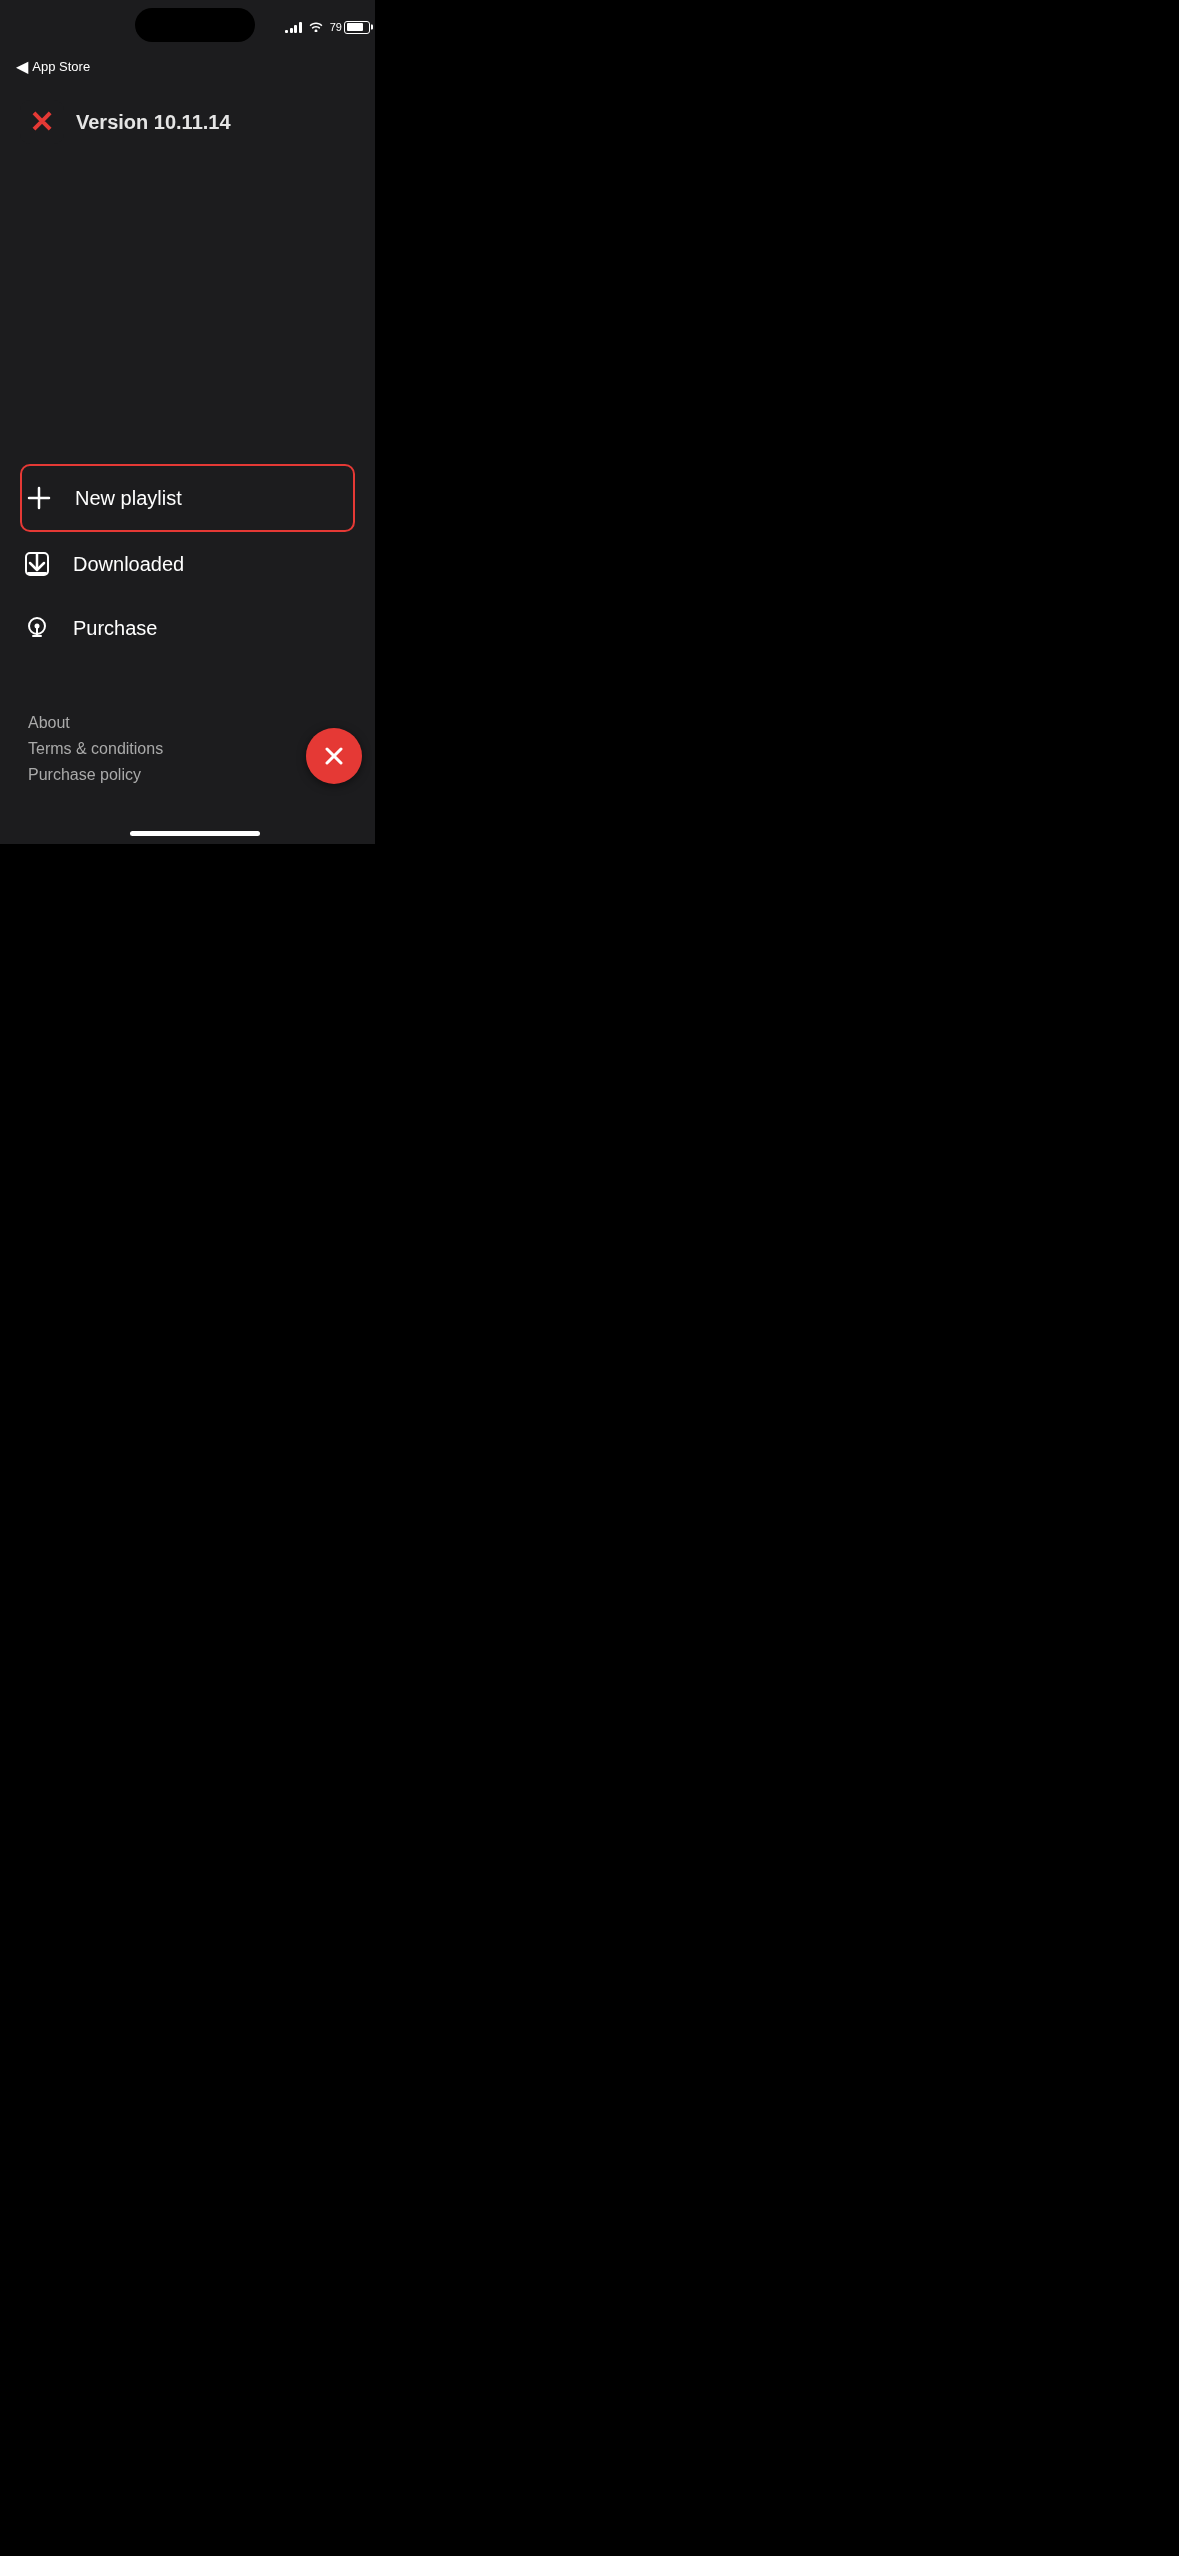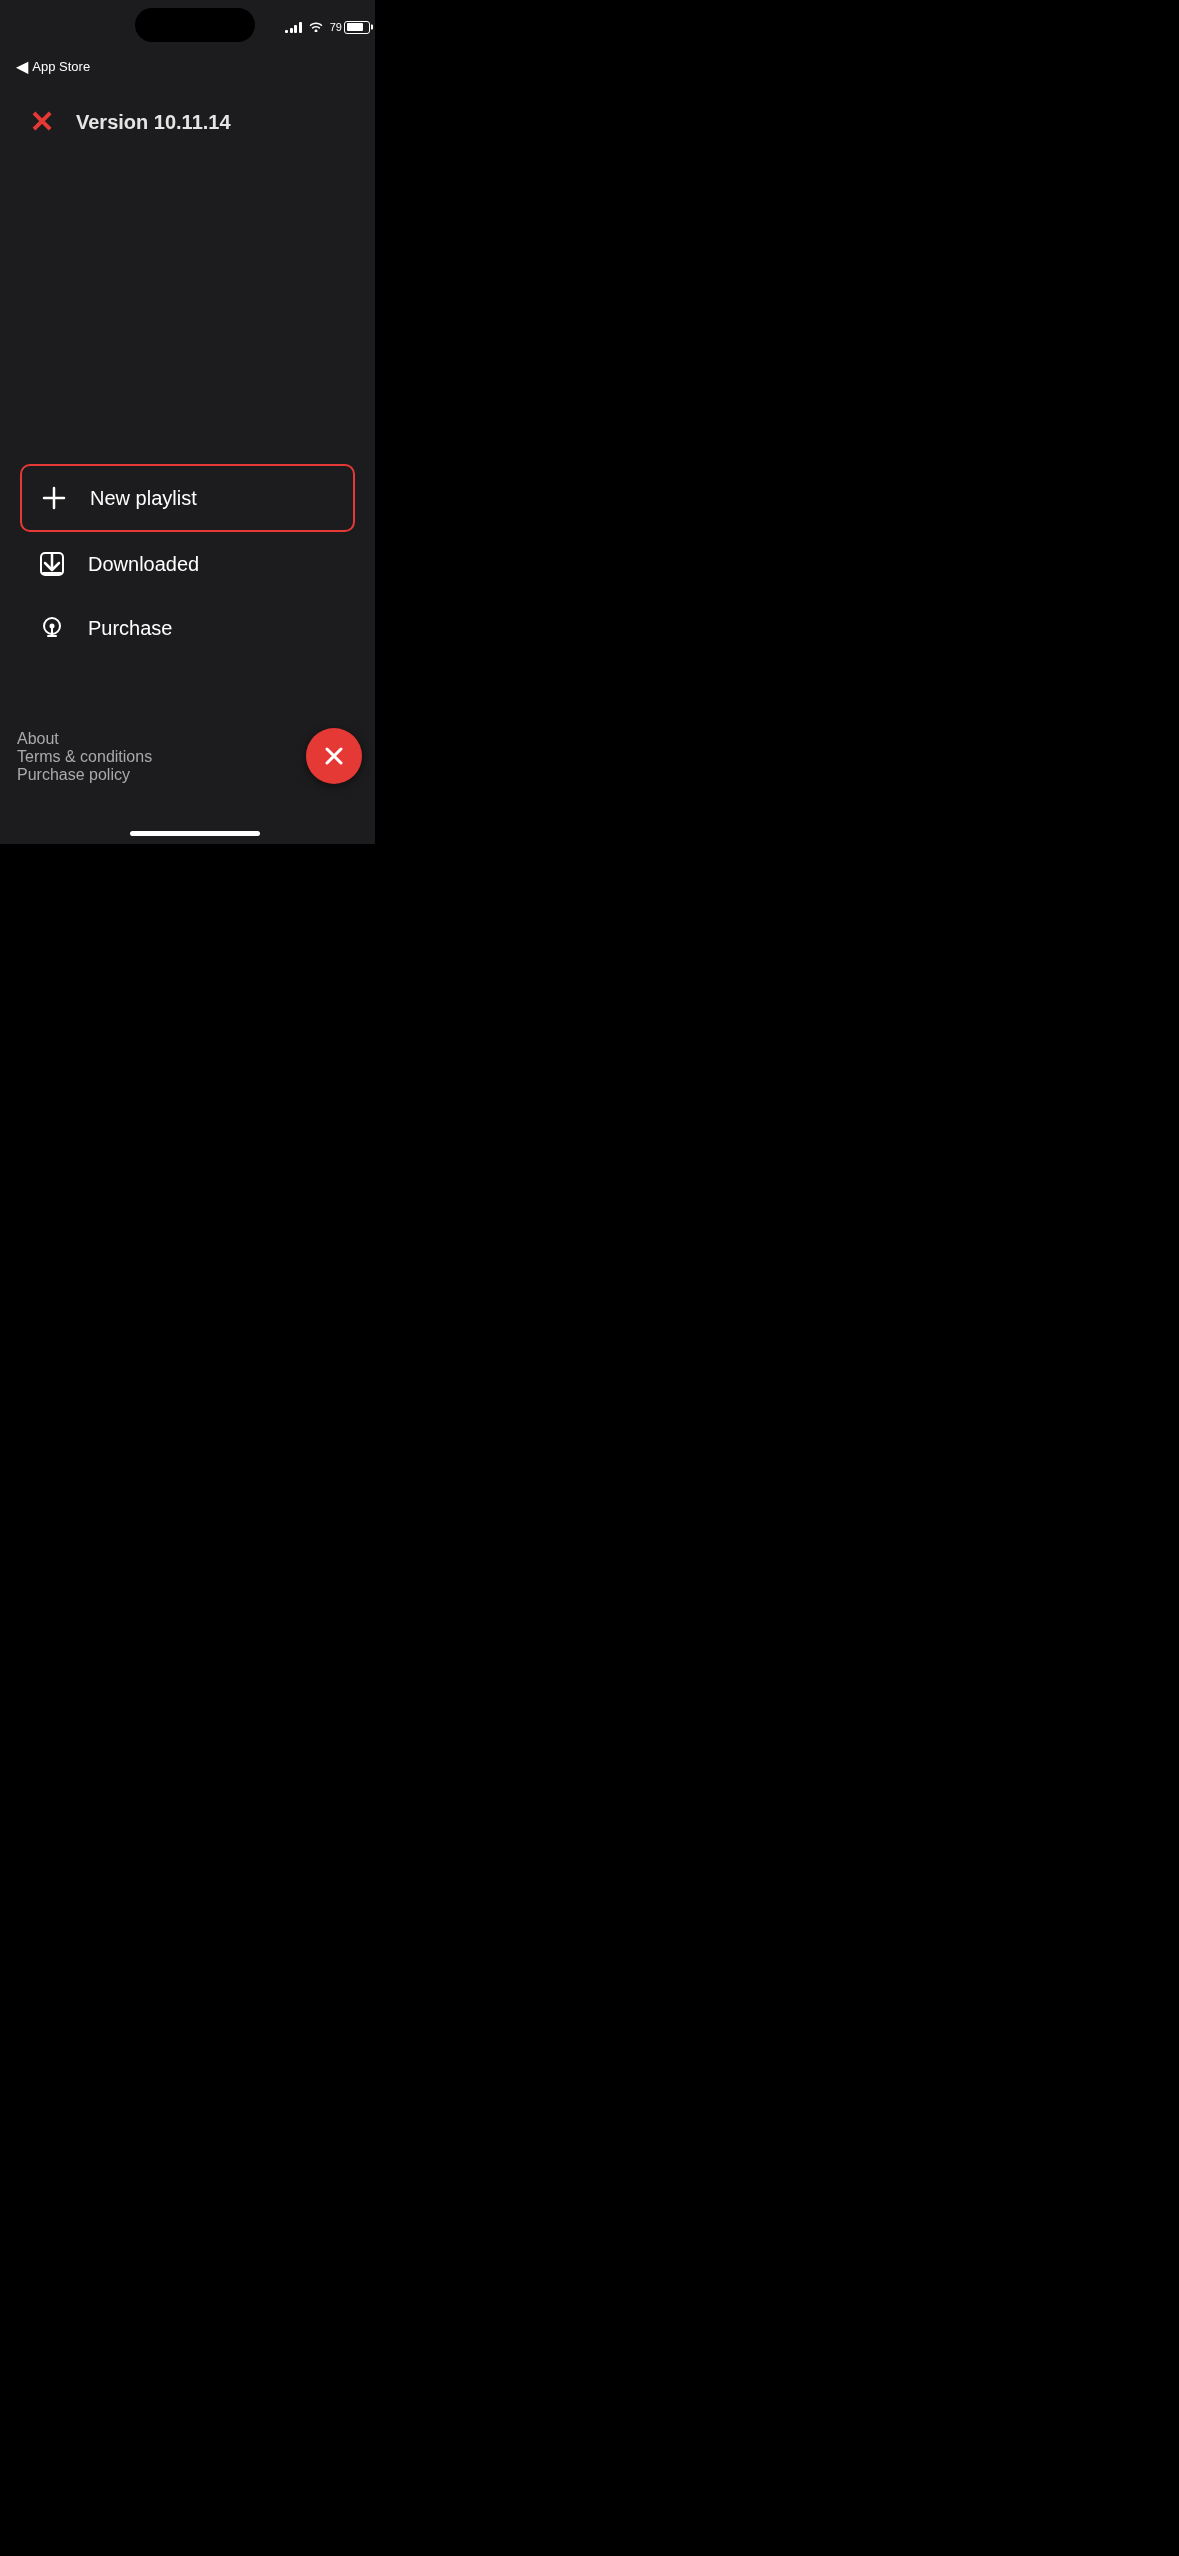--- a/index.html
+++ b/index.html
@@ -181,21 +181,21 @@
       padding: 0 20px;
       display: flex;
       flex-direction: column;
       gap: 0;
     }
 
     .menu-item {
       display: flex;
       align-items: center;
       gap: 20px;
-      padding: 16px 16px;
+      padding: 16px 1px;
       border-radius: 10px;
       cursor: pointer;
     }
 
     .menu-item.highlighted {
       border: 2px solid #e53935;
       border-radius: 10px;
     }
 
     .menu-item-icon {
@@ -212,23 +212,24 @@
       font-size: 20px;
       font-weight: 500;
     }
 
     
     .sidebar-footer {
       position: absolute;
       bottom: 60px;
       left: 0;
       width: 311px;
-      padding: 0 17px;
+      padding: 0 28px;
       display: flex;
       flex-direction: column;
+      gap: 8px;
     }
 
     .footer-link {
       color: #aaa;
       font-size: 16px;
       cursor: pointer;
     }
 
     
     .main-content {

